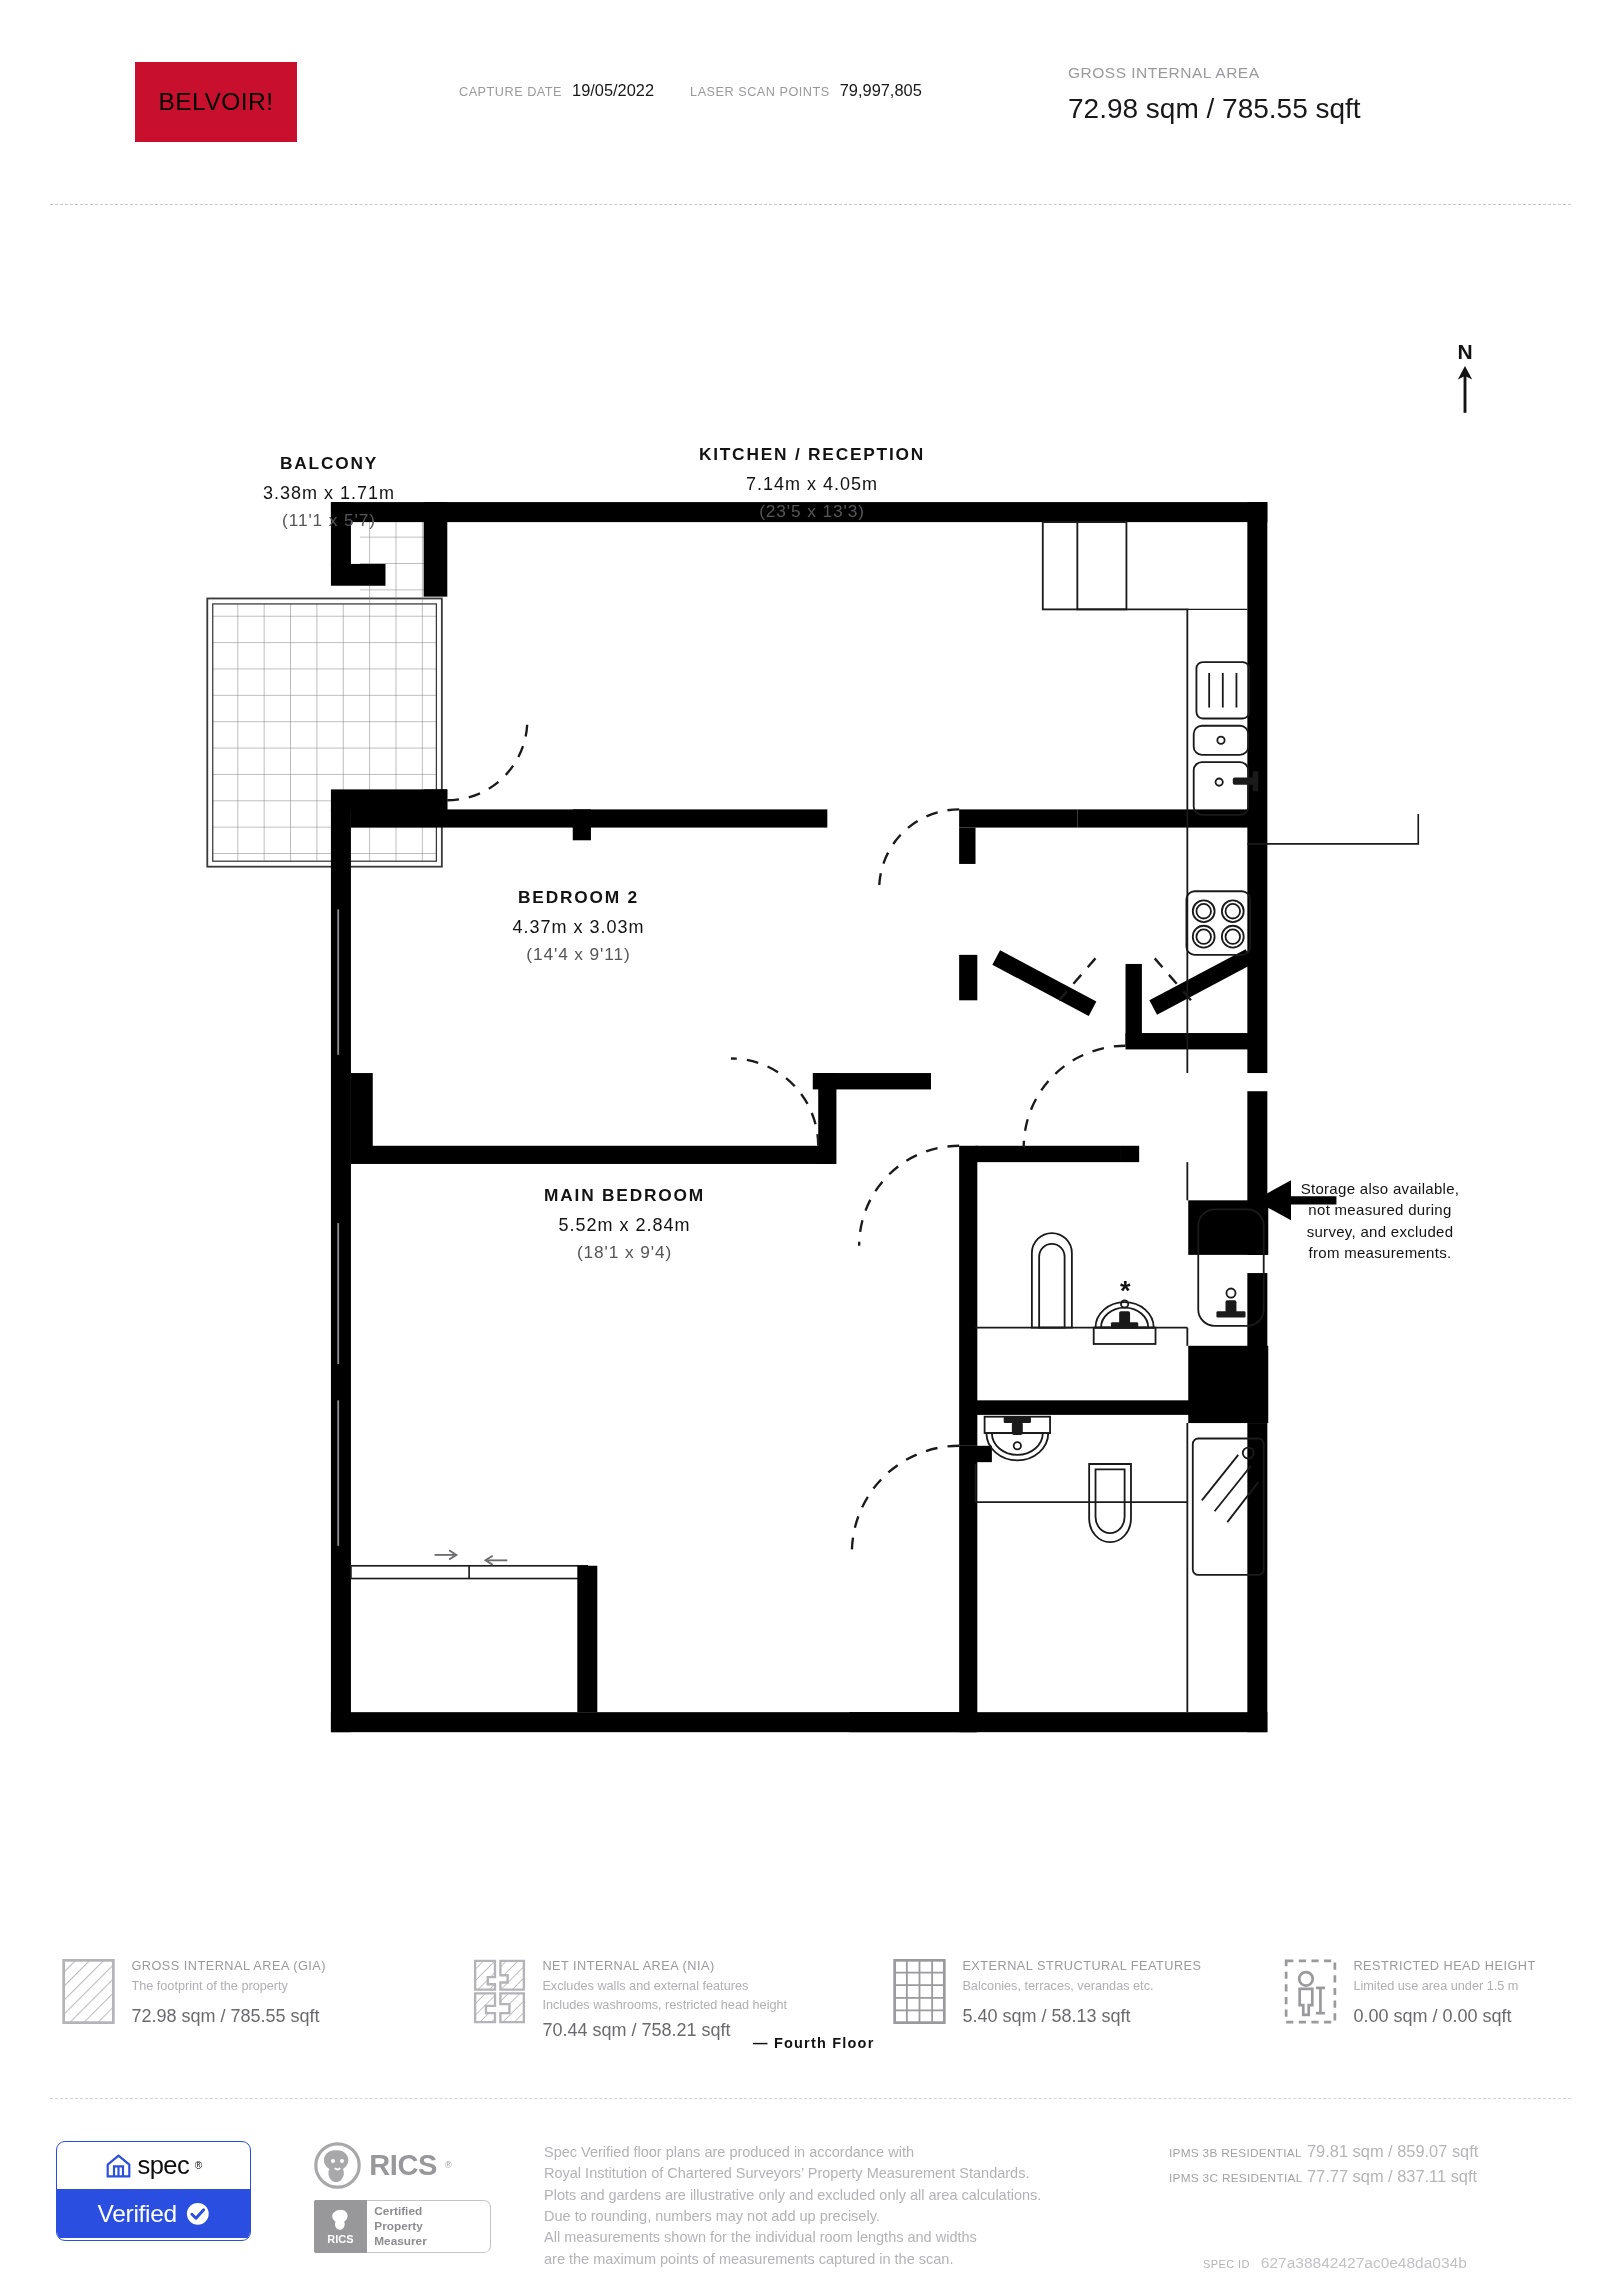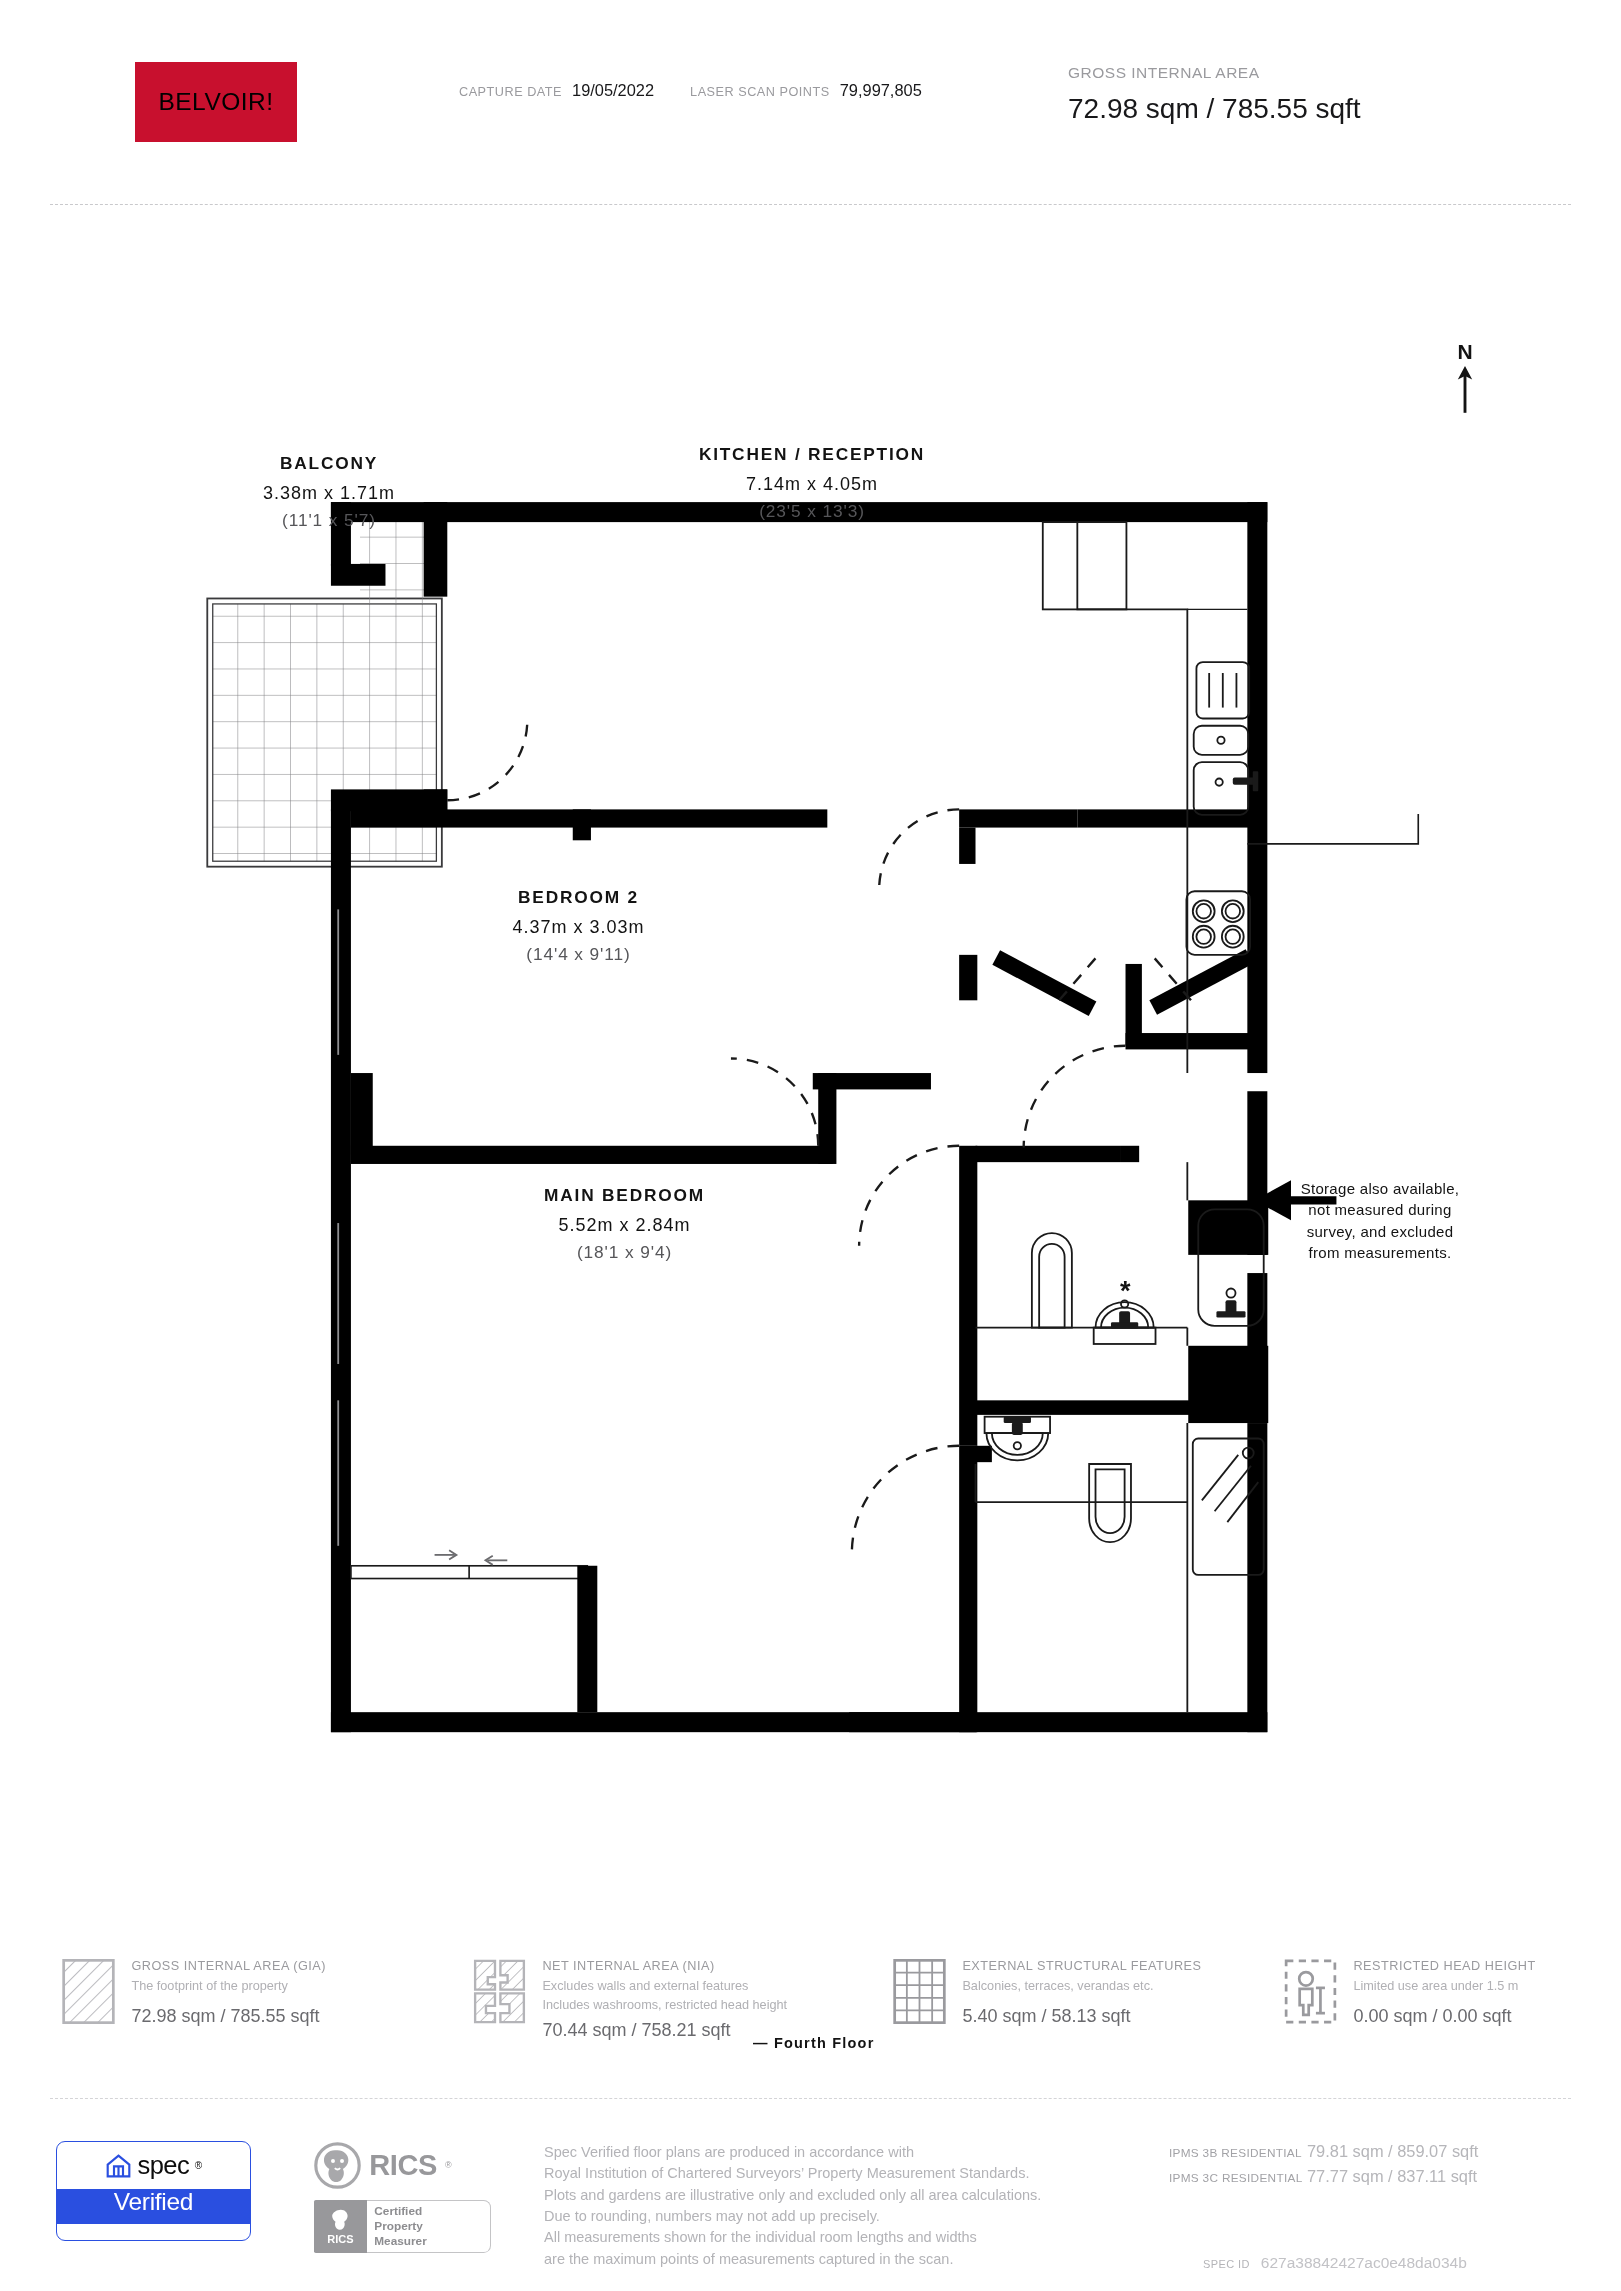--- a/index.html
+++ b/index.html
@@ -225,27 +225,26 @@
     font-size: 25.5px;
     color: #0d0d0d;
     letter-spacing: -0.5px;
   }
   .spec-badge-reg {
     font-size: 10px;
     color: #0d0d0d;
     vertical-align: super;
   }
   .spec-badge-bottom {
-    height: 35px;
+    height: 49px;
     background: #2a4fe0;
     display: flex;
     align-items: center;
     justify-content: center;
     gap: 9px;
-    flex-direction: column;
   }
   .spec-badge-verified {
     font-size: 24.5px;
     color: #ffffff;
     letter-spacing: -0.3px;
   }
   .rics-group {
     position: absolute;
     left: 314px; top: 23.6px;
     width: 177px;

